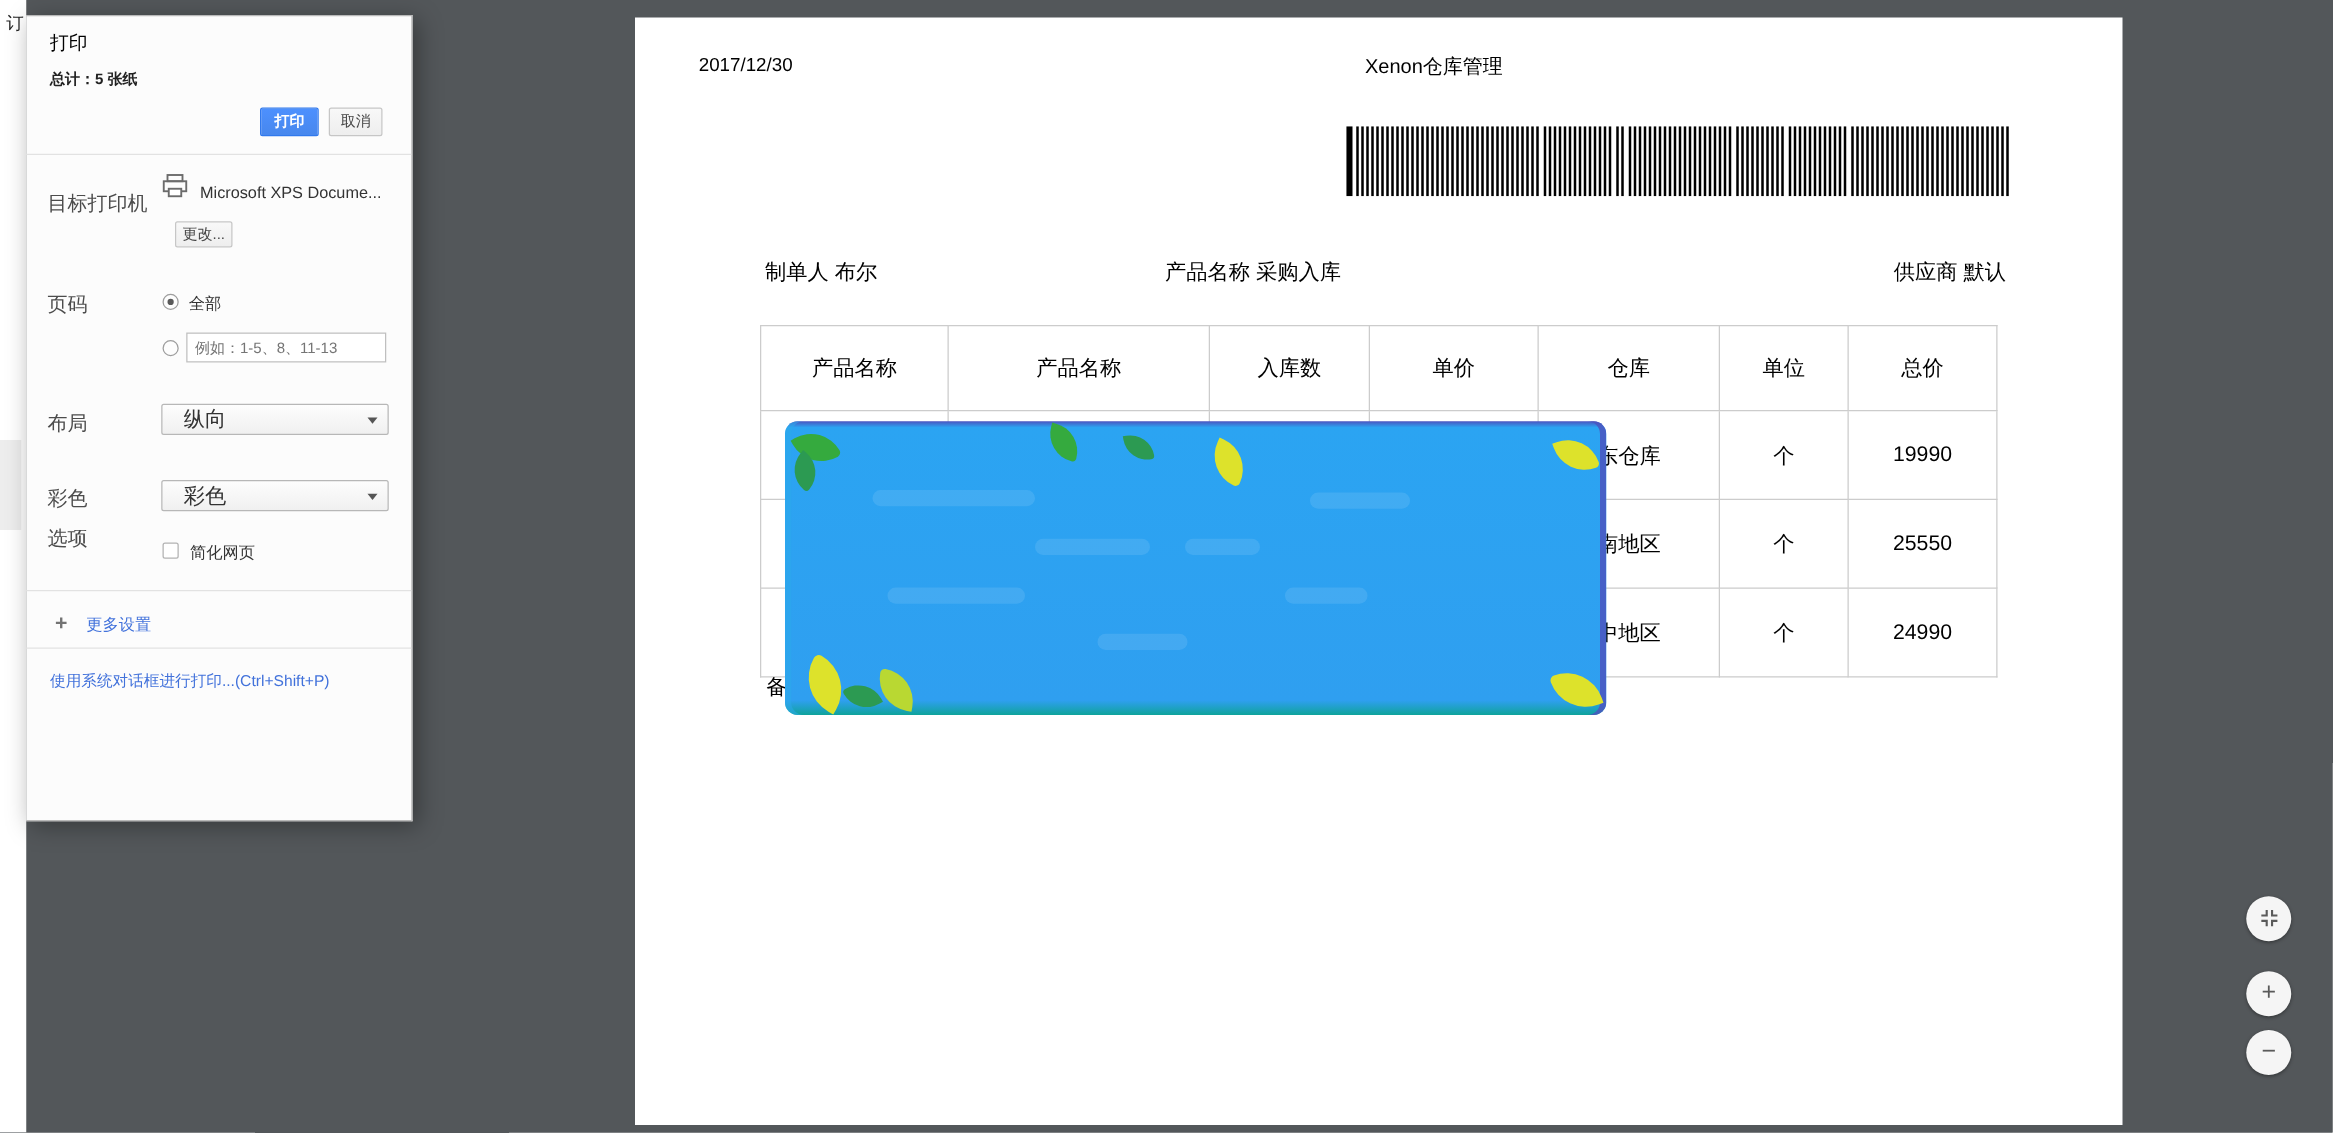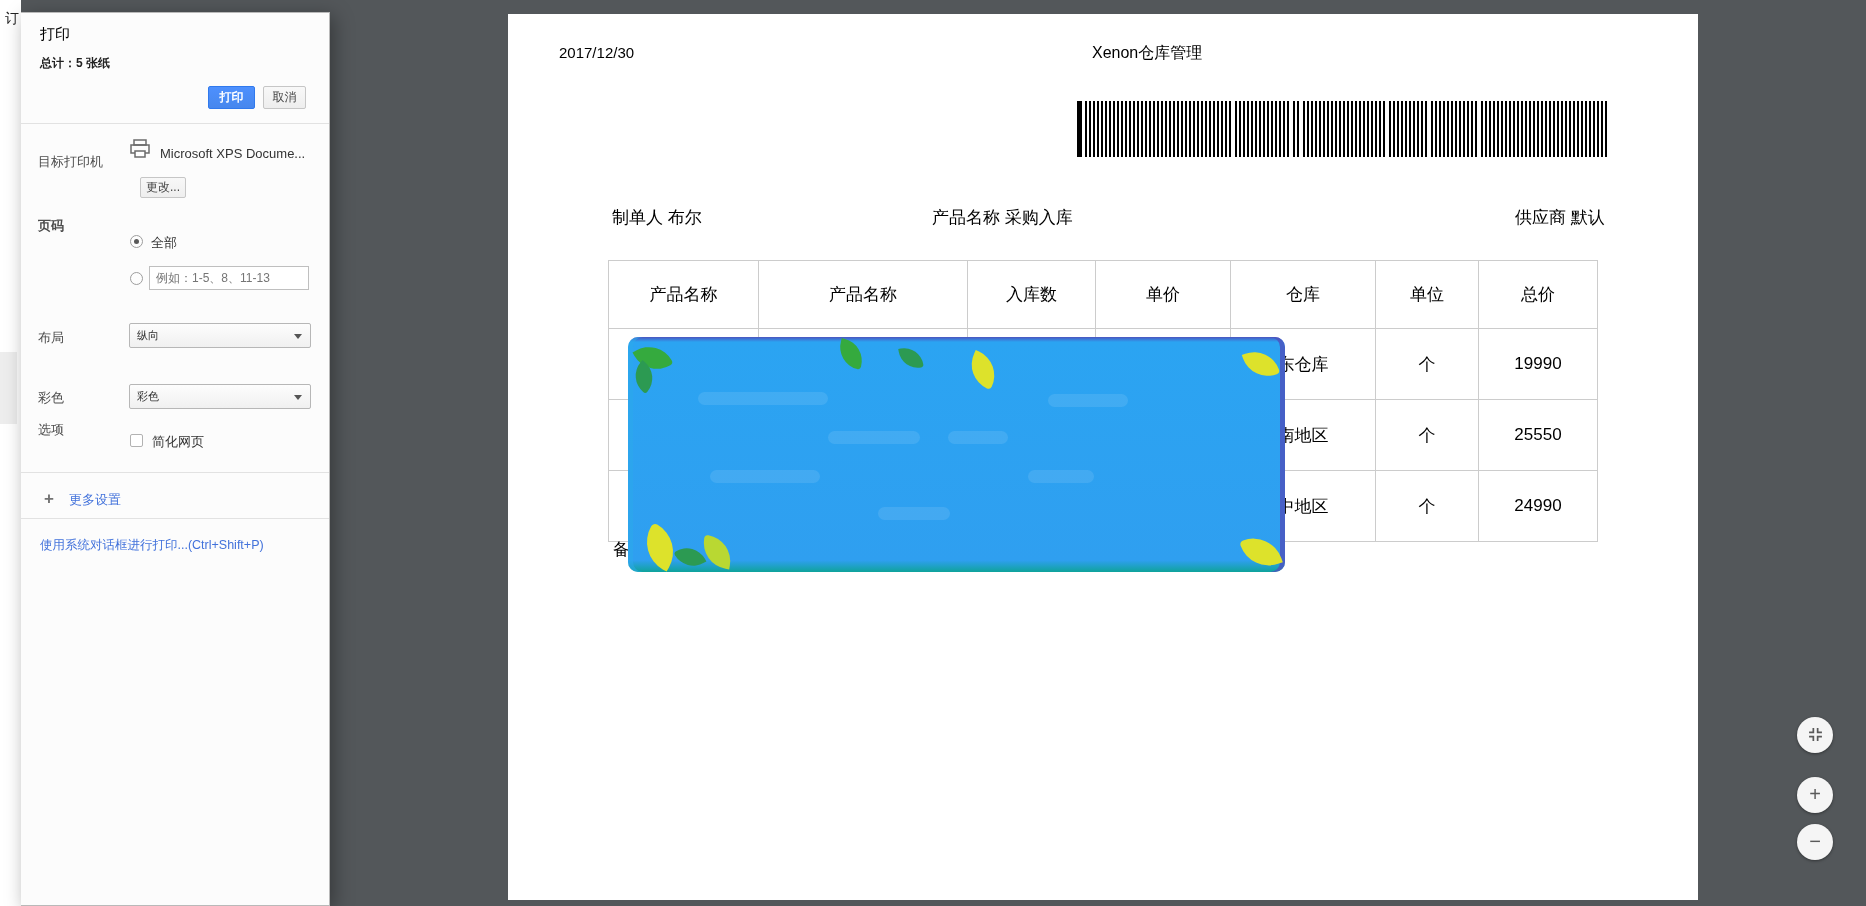--- a/index.html
+++ b/index.html
@@ -2,42 +2,42 @@
 <html><head>
 <meta charset="utf-8">
 <style>
   html,body{margin:0;padding:0;width:1866px;height:906px;overflow:hidden;
     font-family:"Liberation Sans",sans-serif;background:#53575a;position:relative;}
   
   .underlay{position:absolute;left:0;top:0;width:21px;height:906px;background:#fff;z-index:1;}
   .underlay .peek{position:absolute;left:5px;top:10px;font-size:14px;color:#222;}
   .underlay .grayblock{position:absolute;left:0;top:352px;width:17px;height:72px;background:#ededed;}
   
-  .dialog{position:absolute;left:21px;top:12px;width:309px;height:894px;background:#fcfcfc;
+  .dialog{position:absolute;left:21px;top:12px;width:309px;height:645px;background:#fcfcfc;
     border:1px solid #b9b9b9;border-left:none;box-sizing:border-box;z-index:5;
     box-shadow:4px 4px 18px rgba(0,0,0,.35);}
   .dialog .sep{position:absolute;left:0;width:100%;height:1px;background:#e2e2e2;}
   .dlg-title{position:absolute;left:19px;top:12px;font-size:15px;color:#000;}
   .dlg-total{position:absolute;left:19px;top:42px;font-size:12px;font-weight:bold;color:#222;}
   .btn{position:absolute;height:23px;font-size:12px;text-align:center;line-height:21px;
     border-radius:2px;box-sizing:border-box;cursor:pointer;}
   .btn-primary{background:linear-gradient(#4d90fe,#4787ed);border:1px solid #3079ed;color:#fff;font-weight:bold;}
   .btn-gray{background:linear-gradient(#f8f8f8,#eee);border:1px solid #c6c6c6;color:#444;}
-  .lbl{position:absolute;left:17px;font-size:13px;color:#4c4c4c;}
+  .lbl{position:absolute;left:17px;font-size:16px;color:#4c4c4c;}
   .val-row{position:absolute;font-size:13px;color:#333;}
   .printer-ico{position:absolute;left:108px;top:126px;width:22px;height:20px;}
   .radio{position:absolute;width:13px;height:13px;border:1px solid #9d9d9d;border-radius:50%;
     background:#fdfdfd;box-sizing:border-box;}
   .radio.sel::after{content:"";position:absolute;left:3px;top:3px;width:5px;height:5px;
     border-radius:50%;background:#595959;}
   .txtinput{position:absolute;left:128px;top:253px;width:160px;height:24px;border:1px solid #bfbfbf;
     font-size:12px;color:#999;padding:0 6px;box-sizing:border-box;background:#fff;}
   .dropdown{position:absolute;left:108px;width:182px;height:25px;border:1px solid #b7b7b7;border-radius:2px;
-    background:linear-gradient(#fdfdfd,#f0f0f0);font-size:11px;color:#333;line-height:23px;
-    padding-left:7px;box-sizing:border-box;cursor:pointer;}
+    background:linear-gradient(#fdfdfd,#f0f0f0);font-size:17px;color:#333;line-height:23px;
+    padding-left:17px;box-sizing:border-box;cursor:pointer;}
   .dropdown .arrow{position:absolute;right:8px;top:10px;width:0;height:0;
     border-left:4px solid transparent;border-right:4px solid transparent;border-top:5px solid #555;}
   .checkbox{position:absolute;left:109px;top:421px;width:13px;height:13px;border:1px solid #b2b2b2;
     background:#fff;box-sizing:border-box;border-radius:2px;}
   .link{color:#4272db;font-size:13px;text-decoration:none;cursor:pointer;}
   .plus-ico{position:absolute;left:23px;top:476px;font-size:17px;color:#737373;font-weight:bold;}
   
   .page{position:absolute;left:508px;top:14px;width:1190px;height:886px;background:#fff;z-index:2;}
   .doc-date{position:absolute;left:51px;top:30px;font-size:15px;color:#000;}
   .doc-app{position:absolute;left:584px;top:29px;font-size:16px;color:#000;}
@@ -84,21 +84,21 @@
 
   <div class="lbl" style="top:140px;">目标打印机</div>
   <svg class="printer-ico" viewBox="0 0 22 20">
     <rect x="5" y="1" width="12" height="5" fill="none" stroke="#6b6b6b" stroke-width="1.5"></rect>
     <rect x="2" y="6" width="18" height="8" fill="none" stroke="#6b6b6b" stroke-width="1.5"></rect>
     <rect x="6" y="12" width="10" height="6" fill="#fff" stroke="#6b6b6b" stroke-width="1.5"></rect>
   </svg>
   <div class="val-row" style="left:139px;top:133px;">Microsoft XPS Docume...</div>
   <div class="btn btn-gray" style="left:119px;top:164px;width:46px;height:21px;line-height:19px;">更改...</div>
 
-  <div class="lbl" style="top:204px;font-weight:bold;">页码</div>
+  <div class="lbl" style="top:221px;">页码</div>
   <div class="radio sel" style="left:109px;top:222px;"></div>
   <div class="val-row" style="left:130px;top:221px;">全部</div>
   <div class="radio" style="left:109px;top:259px;"></div>
   <input class="txtinput" placeholder="例如：1-5、8、11-13" style="">
 
   <div class="lbl" style="top:316px;">布局</div>
   <div class="dropdown" style="top:310px;">
     <span>纵向</span>
     <span class="arrow"></span>
   </div>

